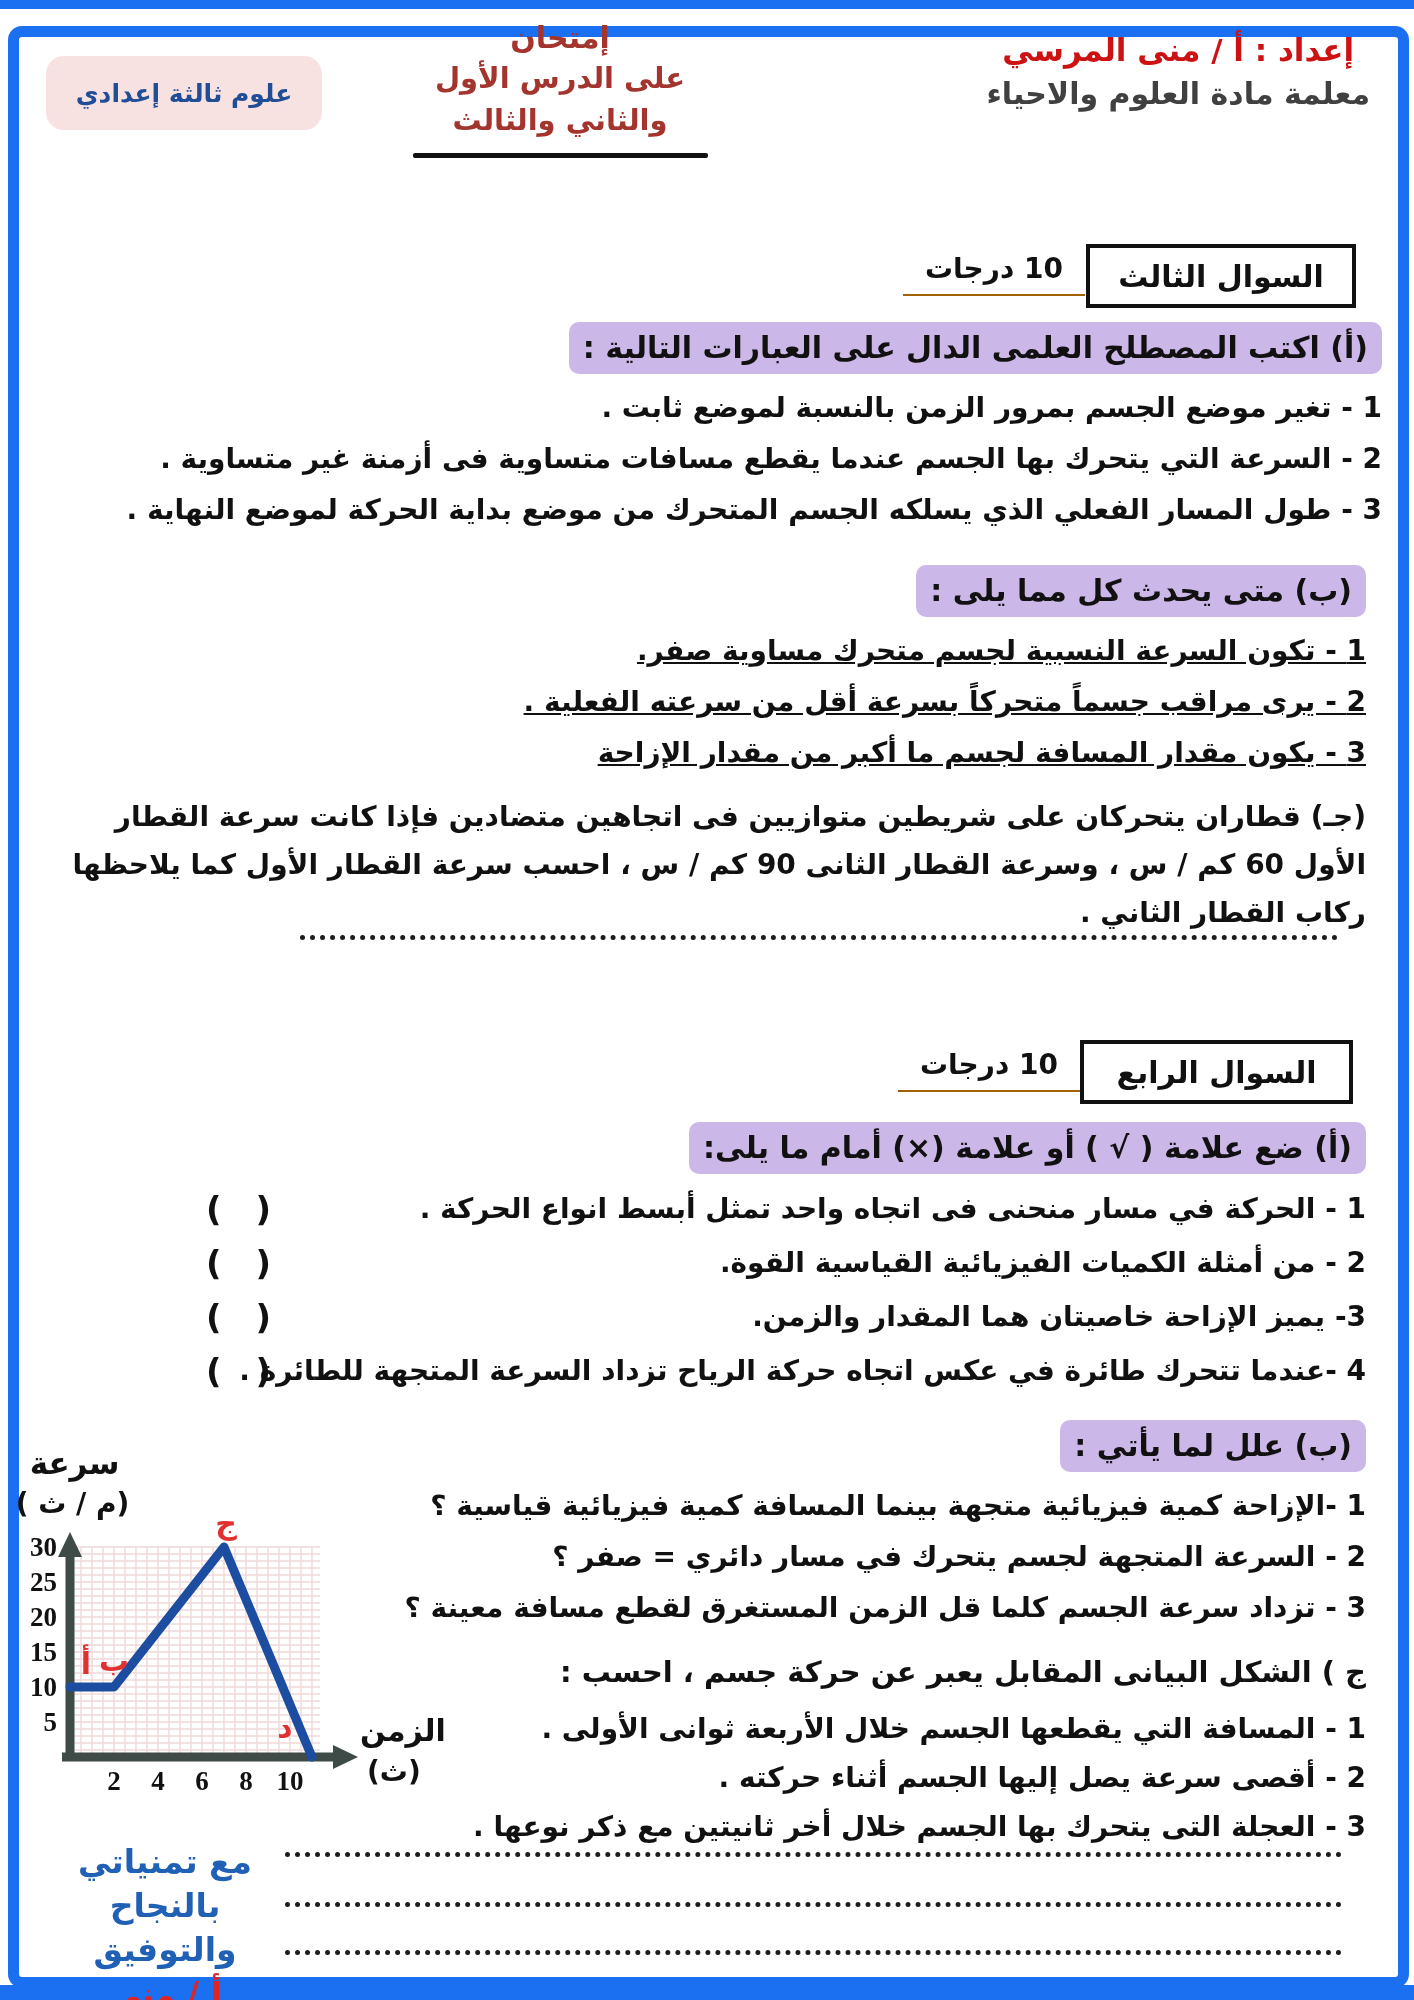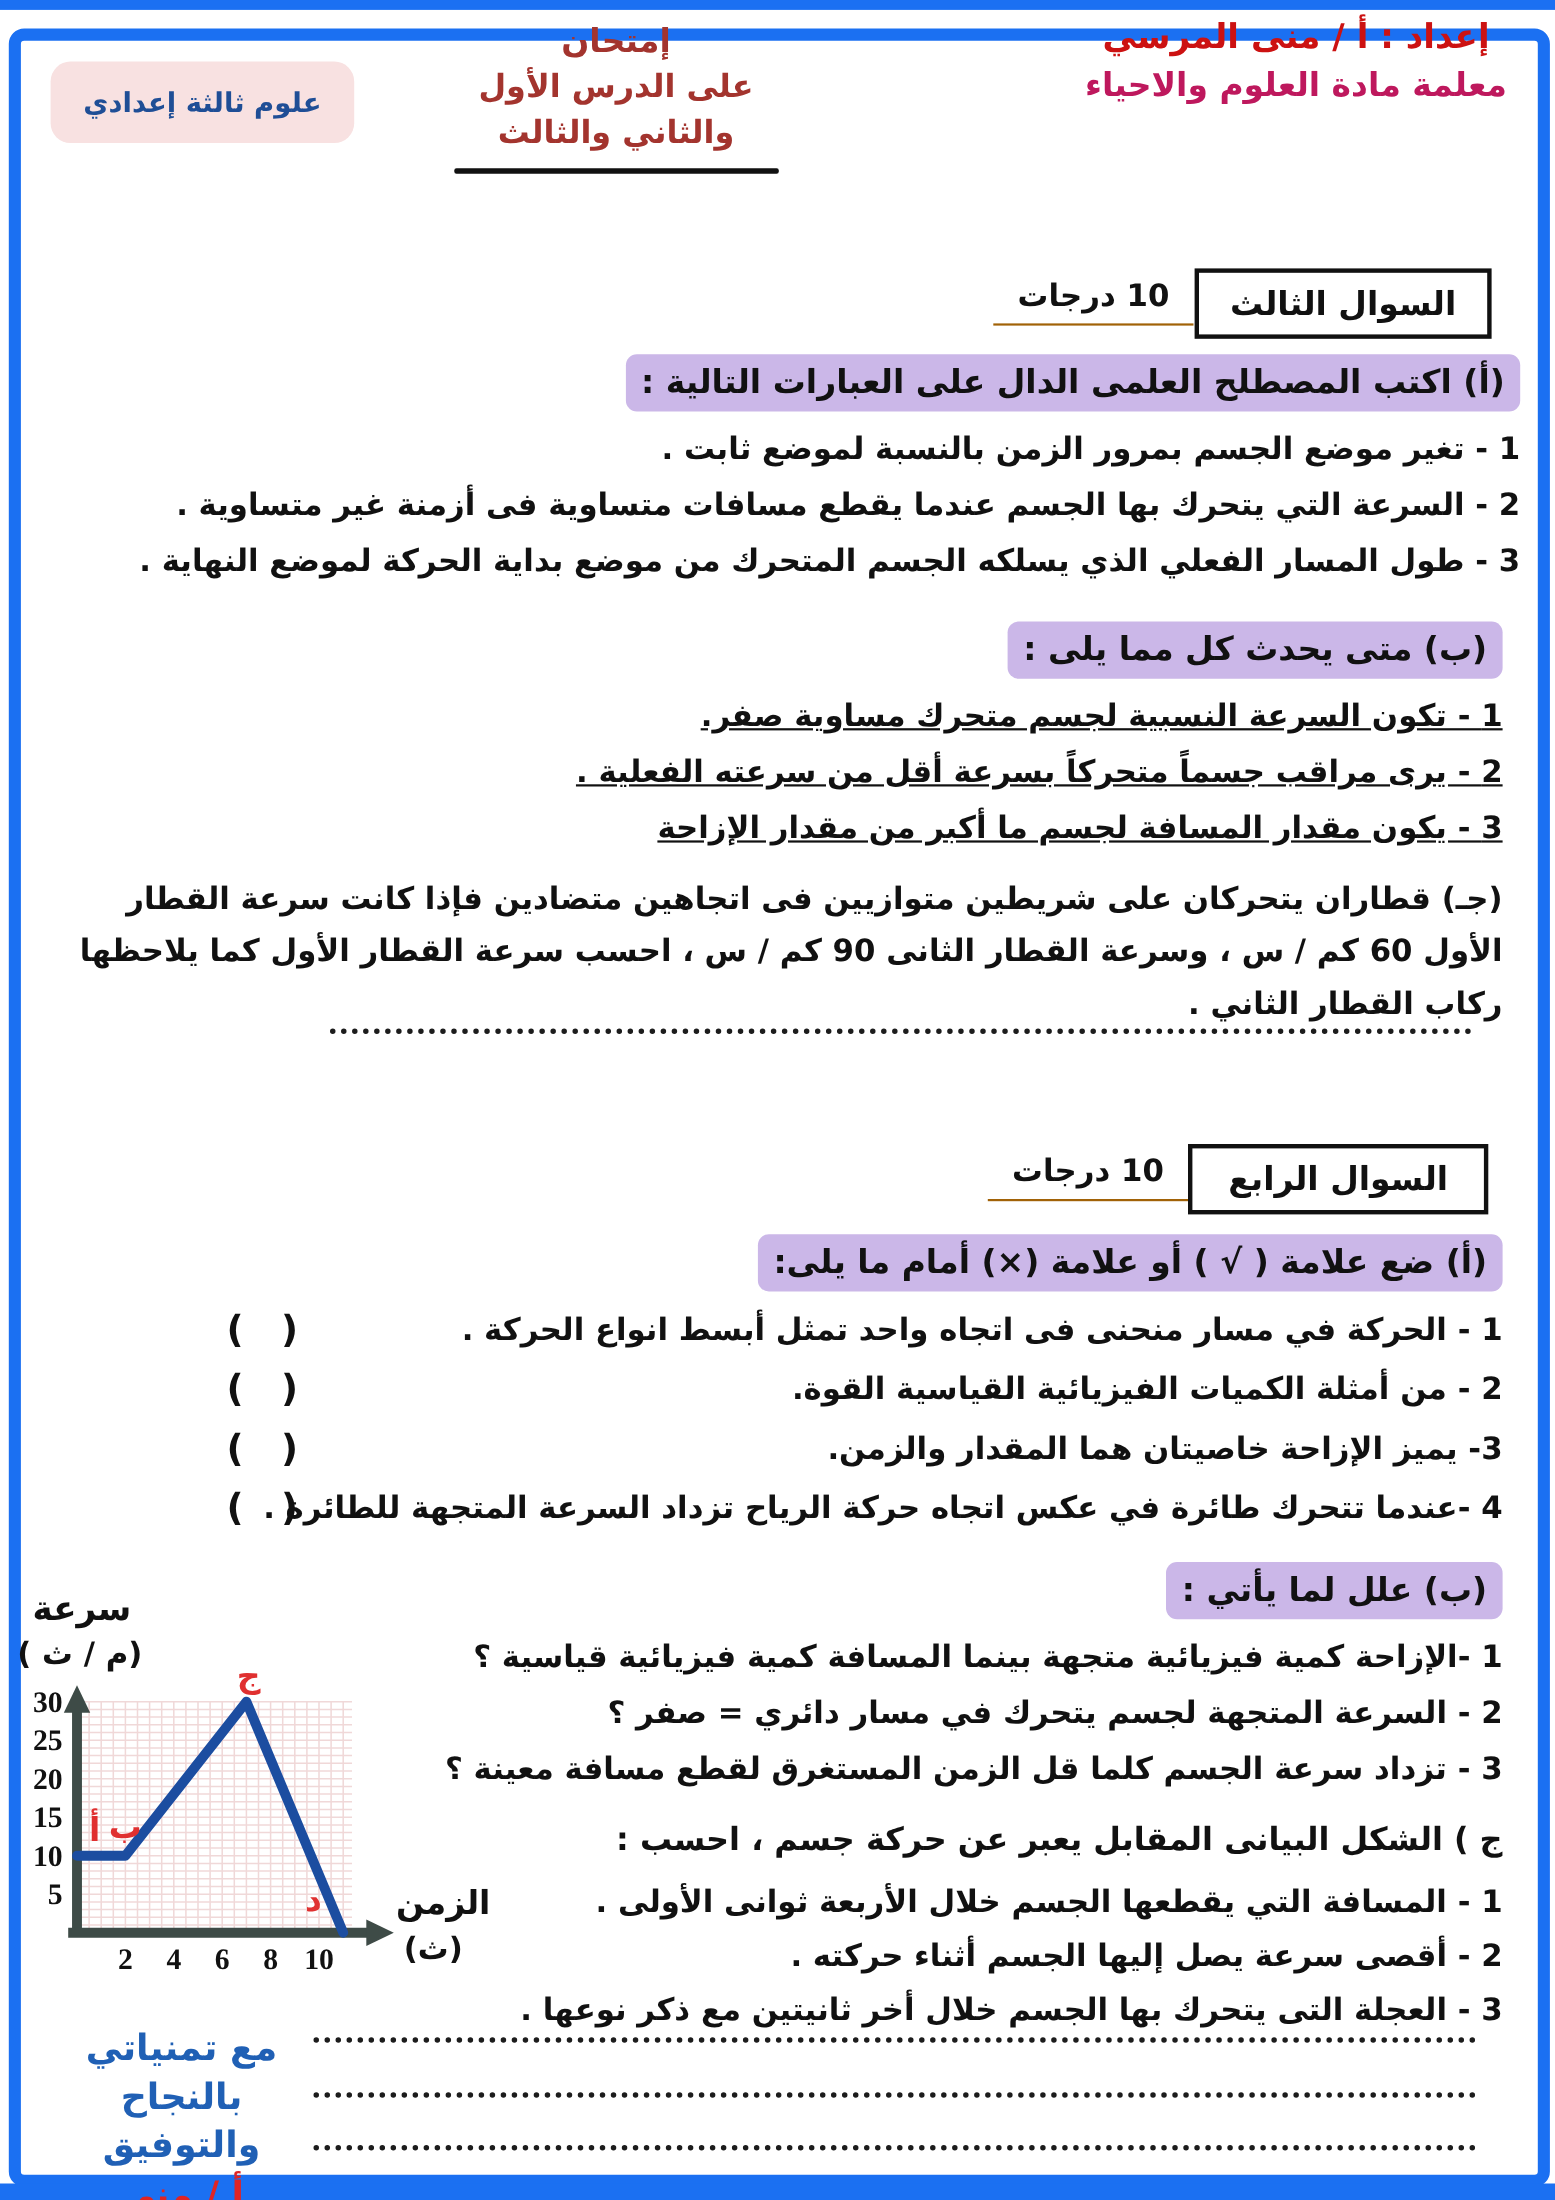--- a/index.html
+++ b/index.html
@@ -3,23 +3,23 @@
 <meta charset="utf-8">
 <style>
   html,body{margin:0;padding:0;background:#e8e8e8;}
   .page{position:relative;width:1414px;height:2000px;background:#ffffff;overflow:hidden;
         font-family:"DejaVu Sans",sans-serif;font-weight:700;color:#111;margin:0 auto;}
   .top-bar{position:absolute;left:0;top:0;width:100%;height:9px;background:#1b70f2;}
   .bottom-bar{position:absolute;left:0;bottom:0;width:100%;height:15px;background:#1b70f2;}
   .frame{position:absolute;left:8px;right:5px;top:26px;bottom:12px;
          border:11px solid #1b70f2;border-radius:14px;pointer-events:none;}
   
-  .header-right{position:absolute;top:14px;right:44px;text-align:center;direction:rtl;}
+  .header-right{position:absolute;top:30px;right:44px;text-align:center;direction:rtl;}
   .prep-name{color:#cc1212;font-size:31px;line-height:1.35;}
-  .teacher-line{color:#be185d;font-size:30px;line-height:1.45;}
+  .teacher-line{color:#404040;font-size:30px;line-height:1.45;}
   .header-center{position:absolute;top:18px;left:385px;width:350px;text-align:center;direction:rtl;}
   .exam-line1{color:#a3342e;font-size:30px;line-height:1.3;}
   .exam-line2{color:#a3342e;font-size:29px;line-height:1.45;}
   .title-underline{width:295px;height:5px;background:#111;margin:12px auto 0 auto;border-radius:2px;}
   .badge{position:absolute;left:46px;top:56px;width:276px;height:74px;background:#f8e1e1;
          border-radius:18px;color:#1f4e96;font-size:25px;display:flex;align-items:center;
          justify-content:center;direction:rtl;}
   
   .q-box{position:absolute;border:4px solid #111;display:flex;align-items:center;justify-content:center;
          font-size:30px;direction:rtl;background:#fff;}

